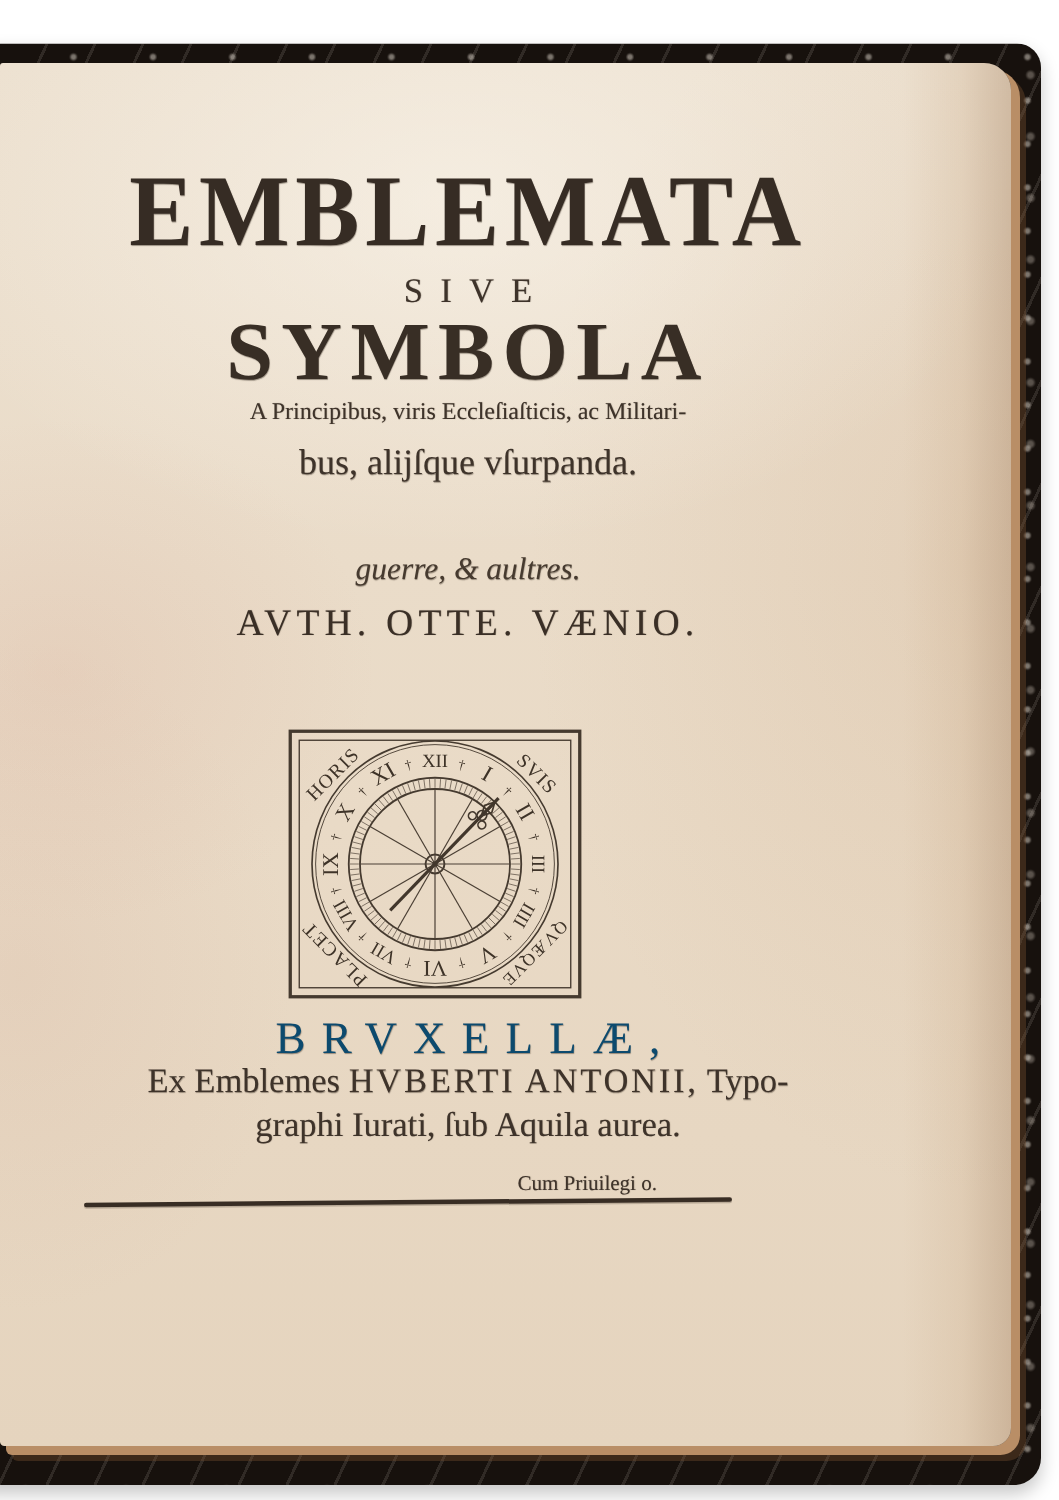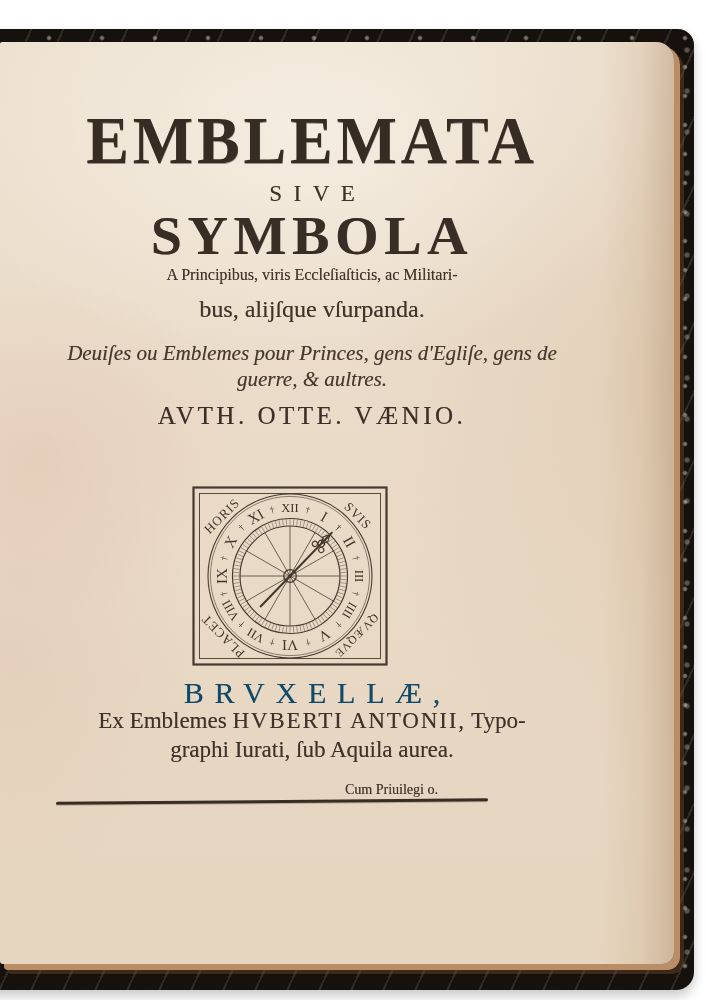--- a/index.html
+++ b/index.html
@@ -77,21 +77,20 @@
   <div class="book">
     <div class="page"></div>
   </div>
 
   <div class="content">
     <div class="tc title">EMBLEMATA</div>
     <div class="tc sive">SIVE</div>
     <div class="tc symbola">SYMBOLA</div>
     <div class="tc latin1">A Principibus, viris Eccleſiaſticis, ac Militari-</div>
     <div class="tc latin2">bus, alijſque vſurpanda.</div>
-    <div class="tc french french1">Deuiſes ou Emblemes pour Princes, gens d'Egliſe, gens de</div>
     <div class="tc french french2">guerre, &amp; aultres.</div>
     <div class="tc auth">AVTH. OTTE. VÆNIO.</div>
 
     <div class="device">
       <svg viewBox="0 0 196 180" xmlns="http://www.w3.org/2000/svg">
         <g stroke="#453a2f" fill="none">
           <rect x="1.5" y="1.5" width="193" height="177" stroke-width="2.2"></rect>
           <rect x="7.5" y="7.5" width="181" height="165" stroke-width=".9"></rect>
           <circle cx="98" cy="90" r="82" stroke-width="1.1"></circle>
           <circle cx="98" cy="90" r="79.6" stroke-width=".6"></circle>

